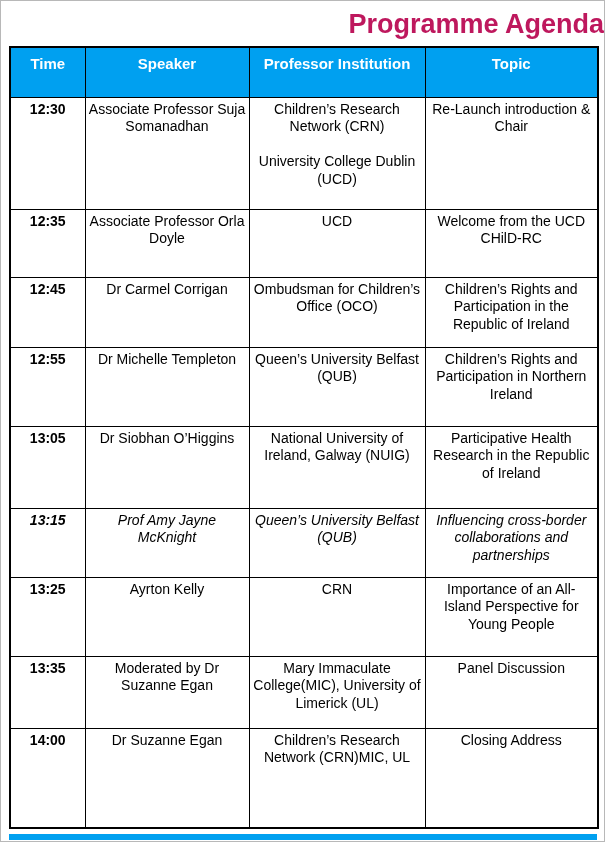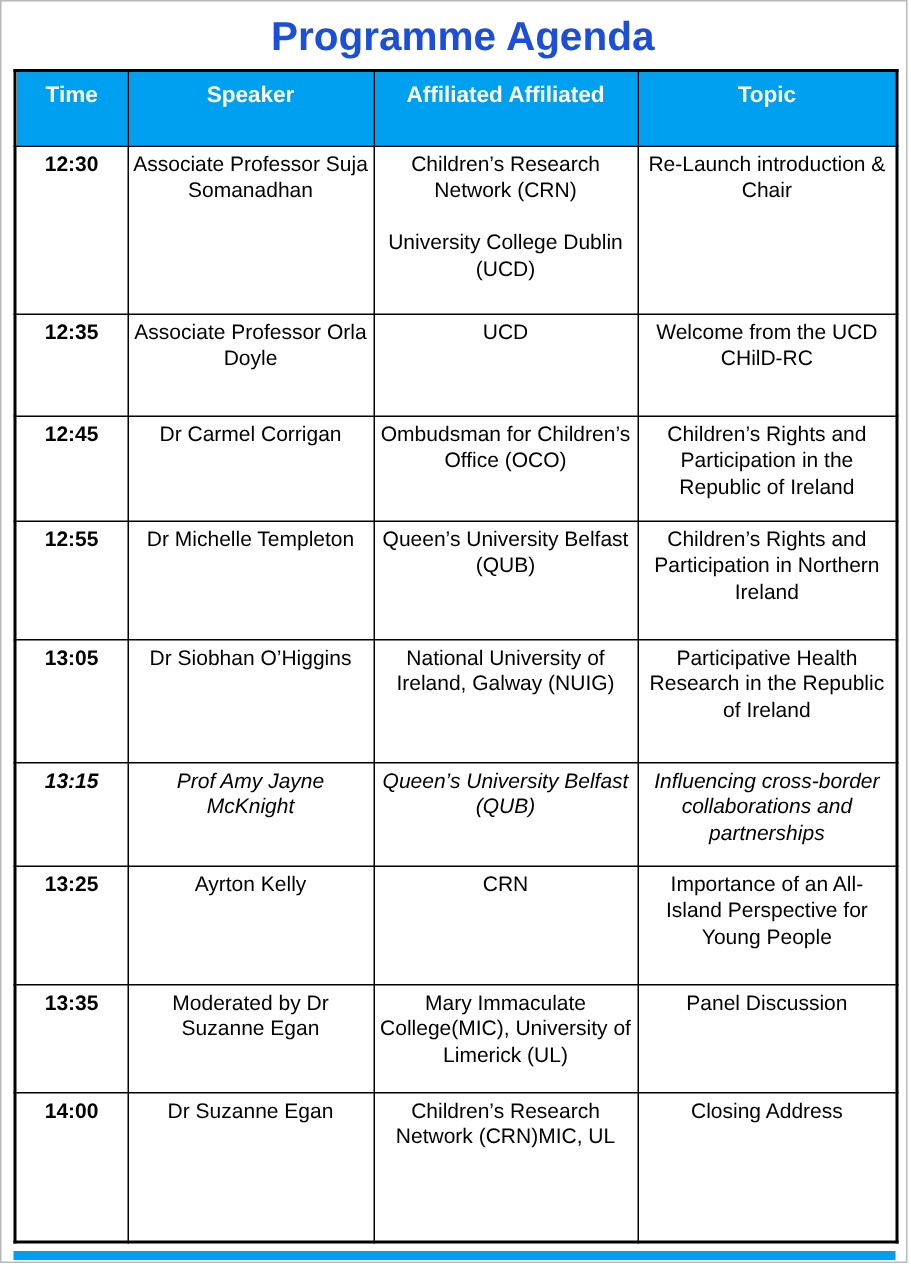--- a/index.html
+++ b/index.html
@@ -10,25 +10,25 @@
     position: relative;
     width: 605px;
     height: 842px;
     border: 1px solid #b8b8b8;
     background: #ffffff;
     overflow: hidden;
   }
 
   .title {
     margin: 7px 0 0 12px;
-    text-align: center;
+    text-align: right;
     font-size: 27px;
     line-height: 32px;
     font-weight: bold;
-    color: #1d4ed8;
+    color: #be185d;
   }
 
   table.agenda {
     border-collapse: collapse;
     table-layout: fixed;
     width: 588px;
     margin: 6px 0 0 8px;
     border: 2px solid #000;
   }
   table.agenda th,
@@ -91,21 +91,21 @@
     <colgroup>
       <col style="width:75px">
       <col style="width:164px">
       <col style="width:176px">
       <col style="width:173px">
     </colgroup>
     <thead>
       <tr>
         <th>Time</th>
         <th>Speaker</th>
-        <th>Affiliated Affiliated</th>
+        <th>Professor Institution</th>
         <th>Topic</th>
       </tr>
     </thead>
     <tbody>
       <tr class="r0">
         <td class="c-time">12:30</td>
         <td class="c-center">Associate Professor Suja Somanadhan</td>
         <td class="c-center">Children’s Research Network (CRN)
 
 University College Dublin (UCD)</td>

